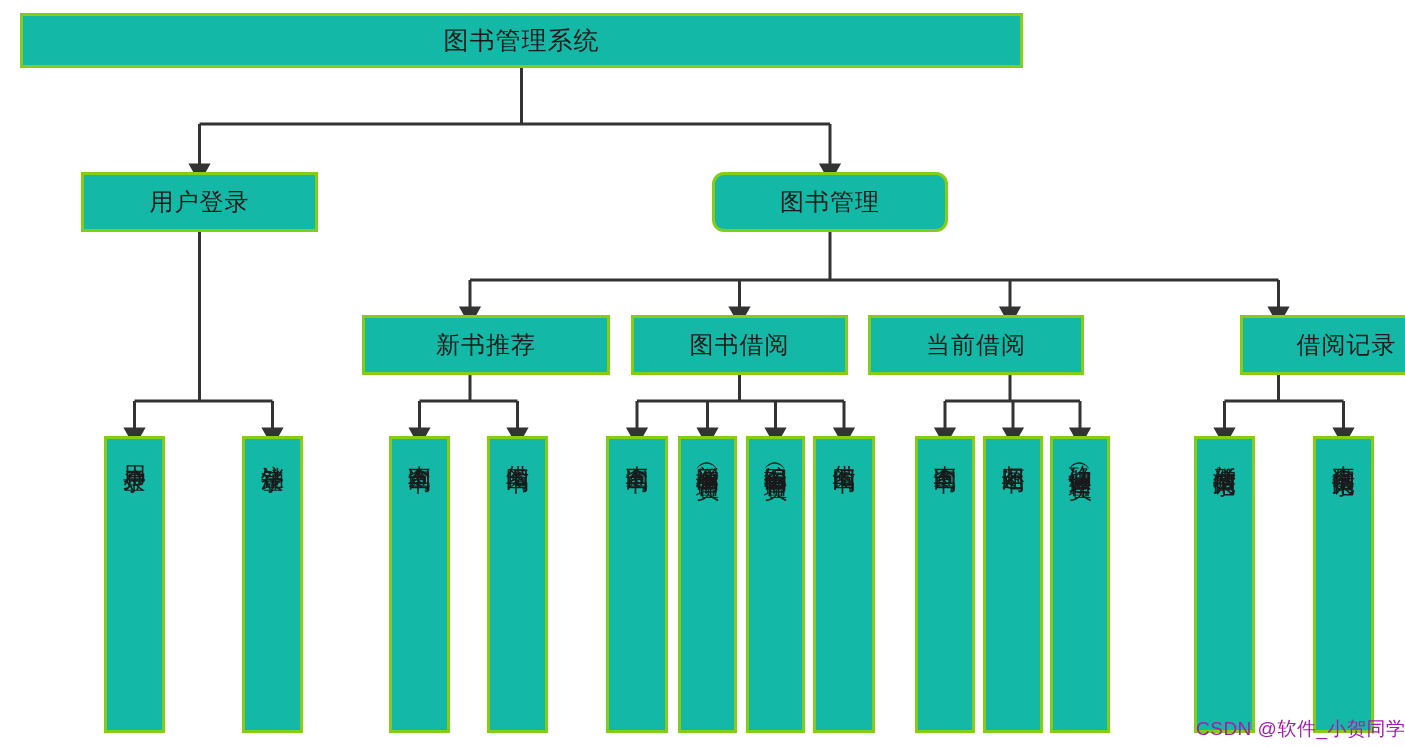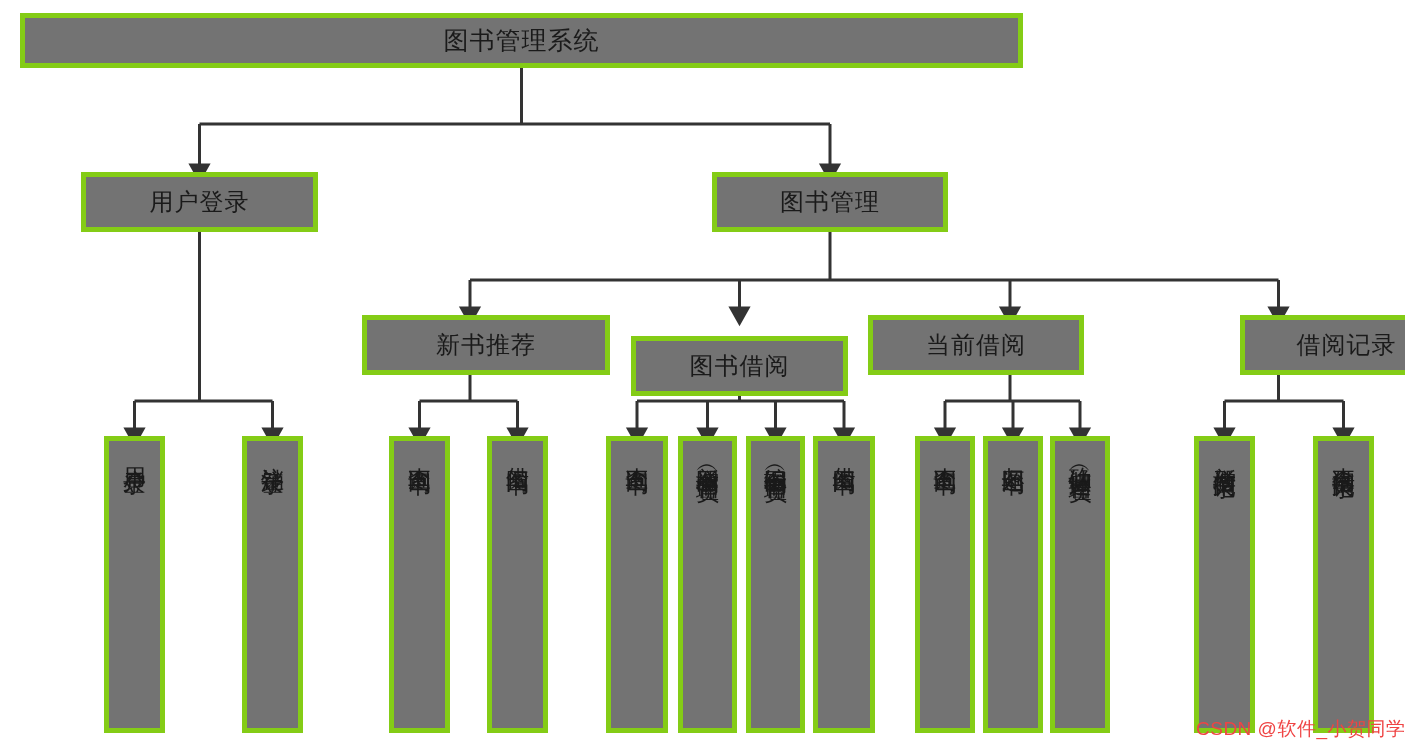--- a/index.html
+++ b/index.html
@@ -22,22 +22,22 @@
     position: absolute;
     left: 0;
     top: 0;
     width: 1405px;
     height: 747px;
     pointer-events: none;
   }
   .node {
     position: absolute;
     box-sizing: border-box;
-    background: #737373;
-    border: 5px solid #84cc16;
+    background: #14b8a6;
+    border: 3px solid #84cc16;
     display: flex;
     align-items: center;
     justify-content: center;
     color: #1a1a1a;
   }
   .node.horiz {
     font-size: 24px;
     letter-spacing: 1px;
   }
   .node.vert {
@@ -51,21 +51,21 @@
     text-orientation: upright;
     line-height: 1.08;
     letter-spacing: 2px;
     white-space: nowrap;
   }
   .node.title-node {
     font-size: 25px;
   }
   .watermark {
     position: absolute;
-    color: #ef4444;
+    color: #a21caf;
     font-size: 19px;
     white-space: nowrap;
     letter-spacing: 0.5px;
   }
 </style>
 </head>
 <body>
 
 <div id="diagram-root">
 
@@ -118,33 +118,33 @@
       </div>
       <div class="node horiz" style="left: 81px; top: 172px; width: 237px; height: 60px;">
         <span>用户登录</span>
       </div>
       <div class="node vert" style="left: 104px; top: 436px; width: 61px; height: 297px;">
         <span class="vtext">用户登录</span>
       </div>
       <div class="node vert" style="left: 242px; top: 436px; width: 61px; height: 297px;">
         <span class="vtext">注销登录</span>
       </div>
-      <div class="node horiz" style="left: 712px; top: 172px; width: 236px; height: 60px;">
+      <div class="node horiz" style="left: 712px; top: 172px; width: 236px; height: 60px; border-radius: 12px;">
         <span>图书管理</span>
       </div>
       <div class="node horiz" style="left: 362px; top: 315px; width: 248px; height: 60px;">
         <span>新书推荐</span>
       </div>
       <div class="node vert" style="left: 389px; top: 436px; width: 61px; height: 297px;">
         <span class="vtext">查询图书</span>
       </div>
       <div class="node vert" style="left: 487px; top: 436px; width: 61px; height: 297px;">
         <span class="vtext">借阅图书</span>
       </div>
-      <div class="node horiz" style="left: 631px; top: 315px; width: 217px; height: 60px; margin-top: 21px;">
+      <div class="node horiz" style="left: 631px; top: 315px; width: 217px; height: 60px;">
         <span>图书借阅</span>
       </div>
       <div class="node vert" style="left: 606px; top: 436px; width: 62px; height: 297px;">
         <span class="vtext">查询图书</span>
       </div>
       <div class="node vert" style="left: 678px; top: 436px; width: 59px; height: 297px;">
         <span class="vtext">新增图书（管理员）</span>
       </div>
       <div class="node vert" style="left: 746px; top: 436px; width: 59px; height: 297px;">
         <span class="vtext">编辑图书（管理员）</span>

